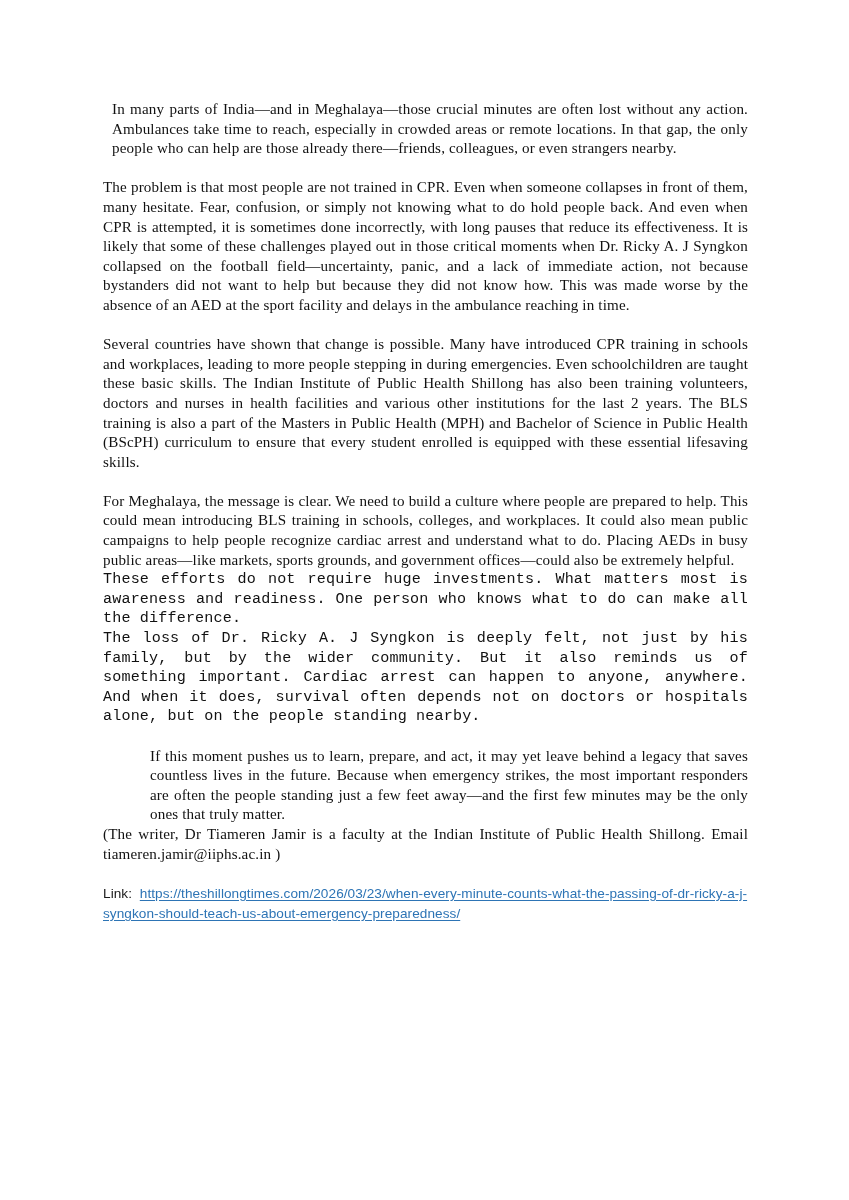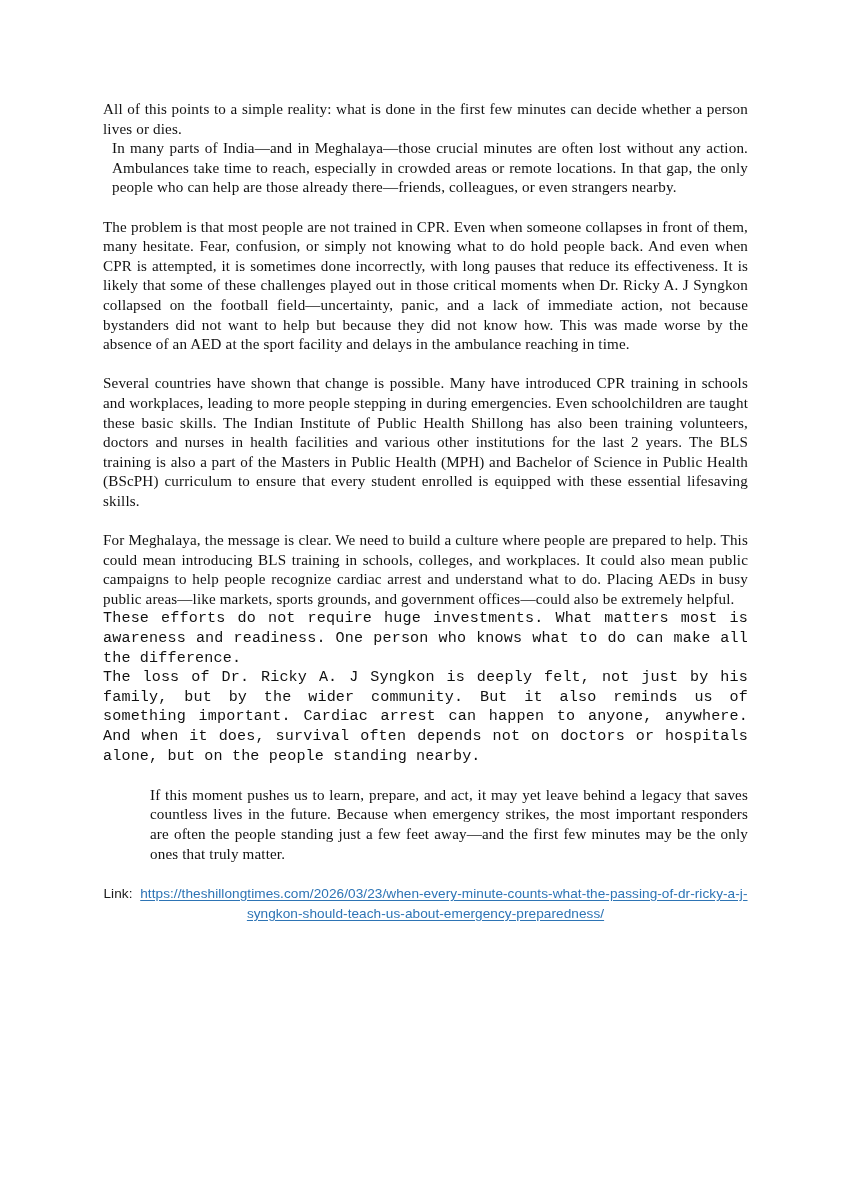--- a/index.html
+++ b/index.html
@@ -51,42 +51,41 @@
   }
 
   
   #link-block {
     margin: 0;
     padding: 0;
     font-family: "Liberation Sans", "DejaVu Sans", sans-serif;
     font-size: 13.6px;
     line-height: 20px;
     color: #1a1a1a;
-    text-align: center;
+    text-align: left;
     letter-spacing: 0.005em;
   }
   #link-label {
     color: #1a1a1a;
   }
   #link-url {
     color: #2d74b5;
     text-decoration: underline;
     text-underline-offset: 2px;
     word-break: break-all;
     cursor: pointer;
   }
 </style>
 </head>
 <body>
 
 <div id="page">
   <div id="content">
 
     <p class="para">
-        <span style="display: block; text-align: justify;">All of this points to a simple reality: what is done in the first few minutes can decide whether a person lives or dies.</span>
         <span style="display: block; text-align: justify; margin-left: 9px;">In many parts of India—and in Meghalaya—those crucial minutes are often lost without any action. Ambulances take time to reach, especially in crowded areas or remote locations. In that gap, the only people who can help are those already there—friends, colleagues, or even strangers nearby.</span>
       </p>
     <div class="gap"></div>
 
     <p class="para">
         <span style="display: block; text-align: justify;">The problem is that most people are not trained in CPR. Even when someone collapses in front of them, many hesitate. Fear, confusion, or simply not knowing what to do hold people back. And even when CPR is attempted, it is sometimes done incorrectly, with long pauses that reduce its effectiveness. It is likely that some of these challenges played out in those critical moments when Dr. Ricky A. J Syngkon collapsed on the football field—uncertainty, panic, and a lack of immediate action, not because bystanders did not want to help but because they did not know how. This was made worse by the absence of an AED at the sport facility and delays in the ambulance reaching in time.</span>
       </p>
     <div class="gap"></div>
 
     <p class="para">
@@ -96,19 +95,20 @@
 
     <p class="para">
         <span style="display: block; text-align: justify;">For Meghalaya, the message is clear. We need to build a culture where people are prepared to help. This could mean introducing BLS training in schools, colleges, and workplaces. It could also mean public campaigns to help people recognize cardiac arrest and understand what to do. Placing AEDs in busy public areas—like markets, sports grounds, and government offices—could also be extremely helpful.</span>
         <span style="display: block; text-align: justify; font-family: Liberation Mono, monospace;">These efforts do not require huge investments. What matters most is awareness and readiness. One person who knows what to do can make all the difference.</span>
         <span style="display: block; text-align: justify; font-family: Liberation Mono, monospace;">The loss of Dr. Ricky A. J Syngkon is deeply felt, not just by his family, but by the wider community. But it also reminds us of something important. Cardiac arrest can happen to anyone, anywhere. And when it does, survival often depends not on doctors or hospitals alone, but on the people standing nearby.</span>
       </p>
     <div class="gap"></div>
 
     <p class="para">
         <span style="display: block; text-align: justify; margin-left: 47px;">If this moment pushes us to learn, prepare, and act, it may yet leave behind a legacy that saves countless lives in the future. Because when emergency strikes, the most important responders are often the people standing just a few feet away—and the first few minutes may be the only ones that truly matter.</span>
+        <span style="display: block; text-align: justify;">(The writer, Dr Tiameren Jamir is a faculty at the Indian Institute of Public Health Shillong. Email tiameren.jamir@iiphs.ac.in )</span>
       </p>
     <div class="gap"></div>
 
     <p id="link-block"><span id="link-label">Link:</span><span style="white-space:pre">  </span><span id="link-url">https://theshillongtimes.com/2026/03/23/when-every-minute-counts-what-the-passing-of-dr-ricky-a-j-syngkon-should-teach-us-about-emergency-preparedness/</span></p>
 
   </div>
 </div>
 
 </body></html>

